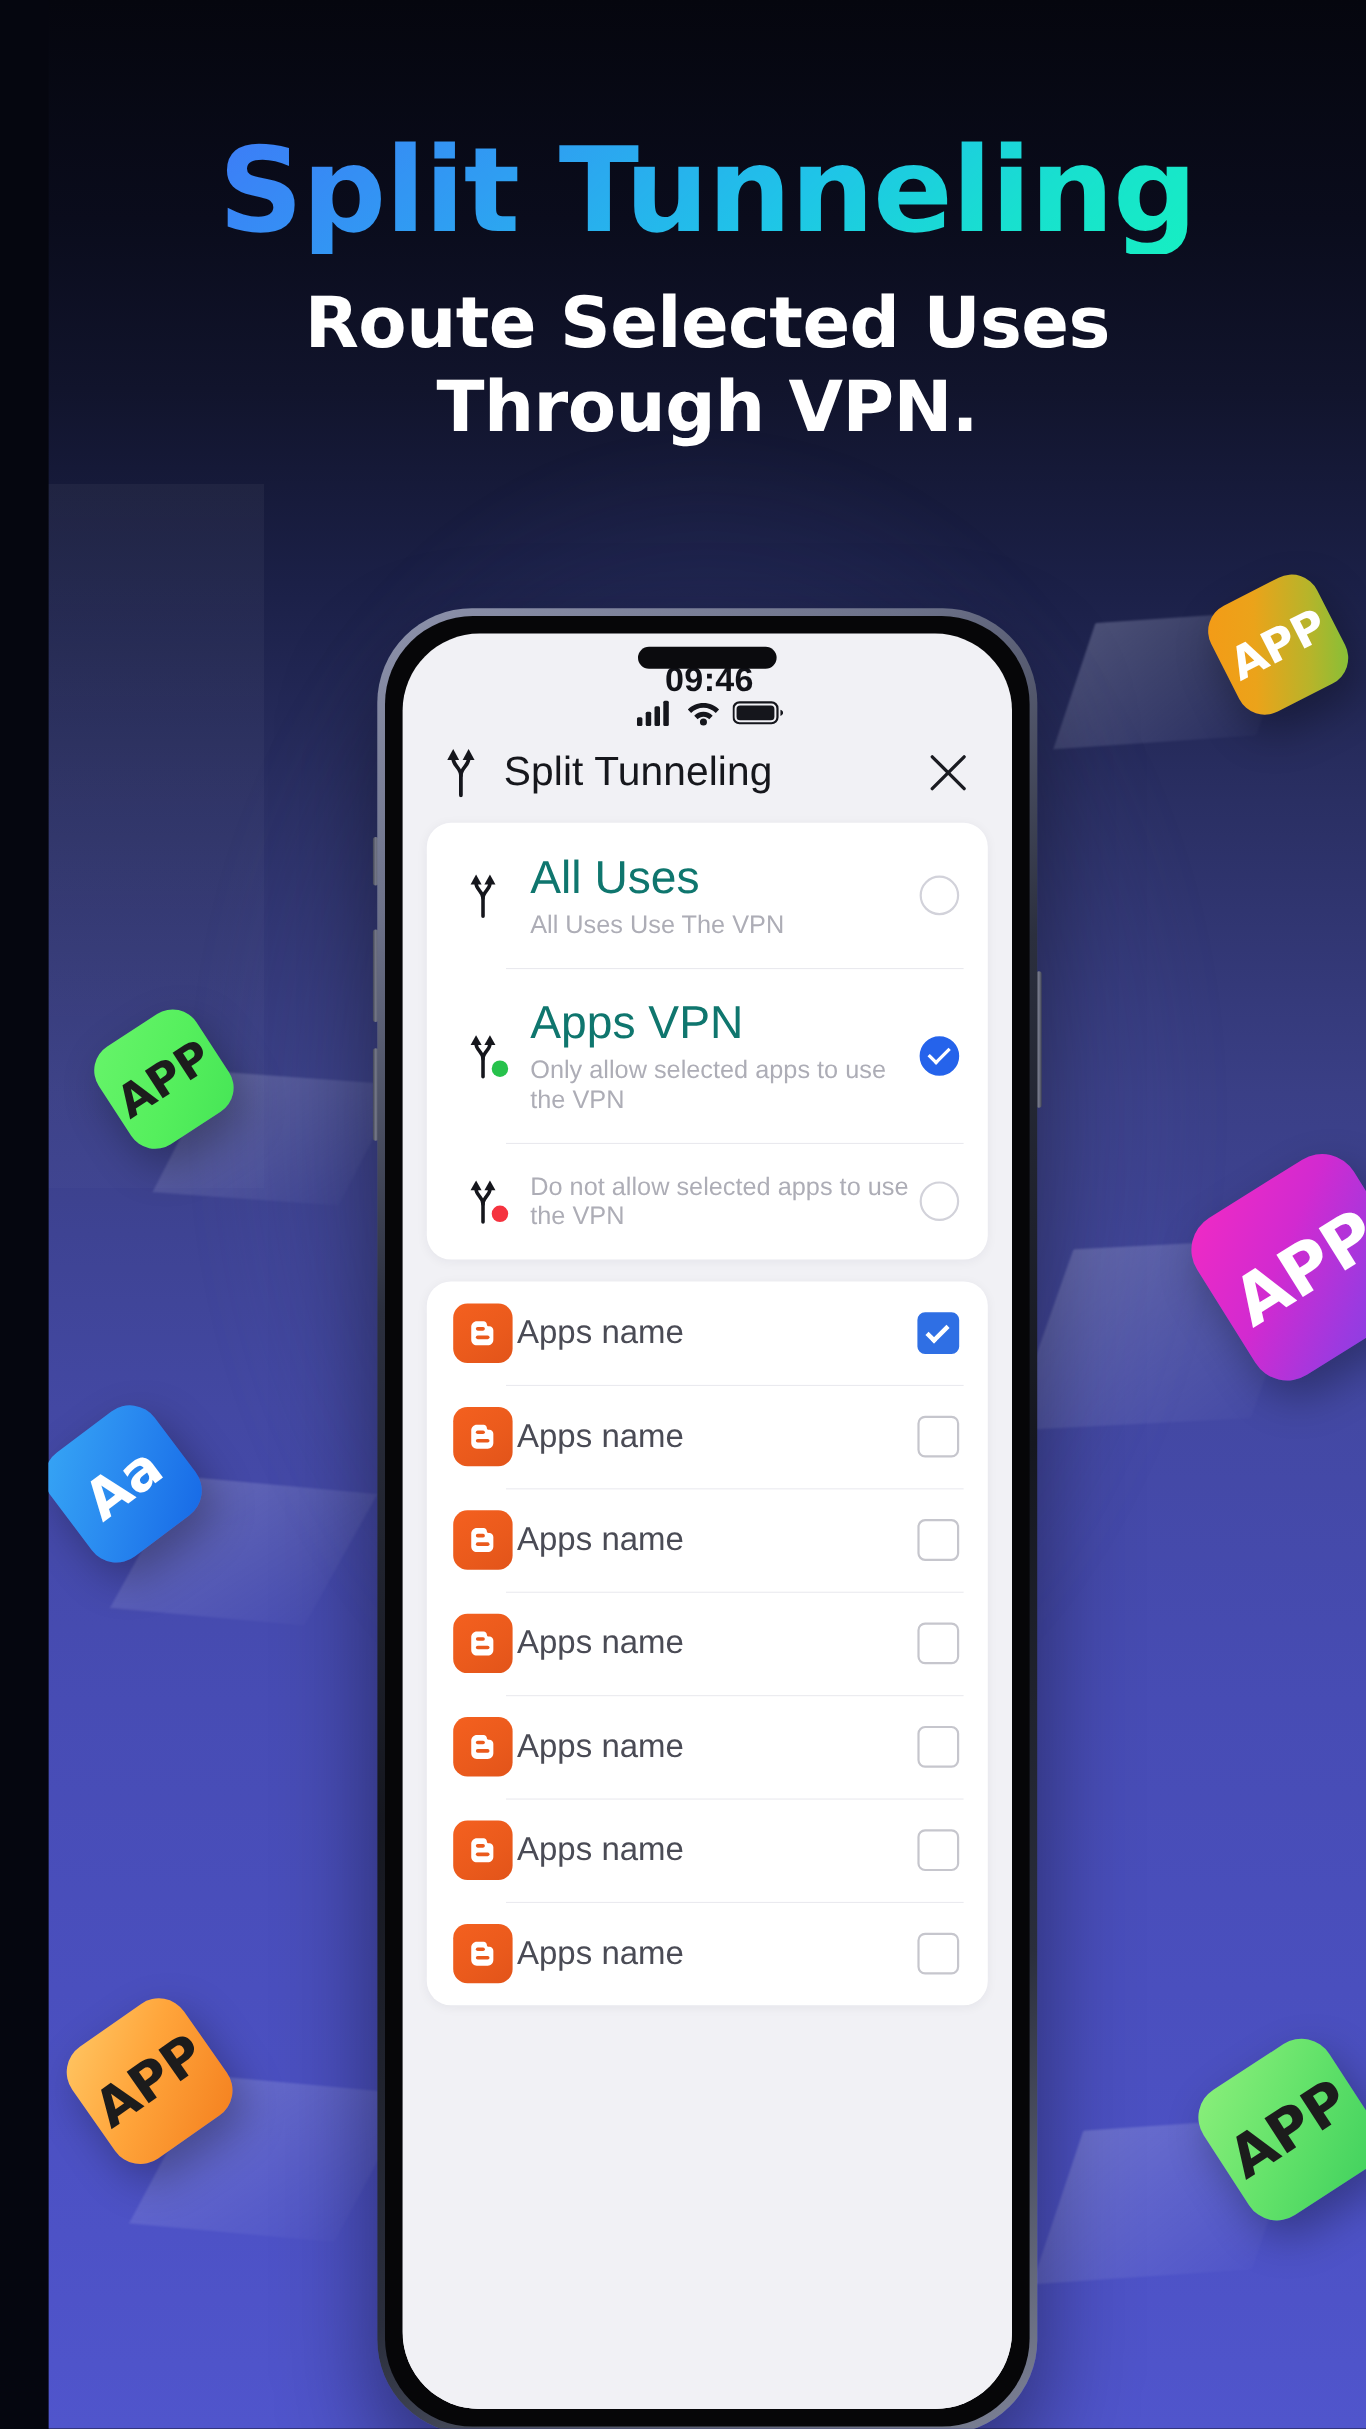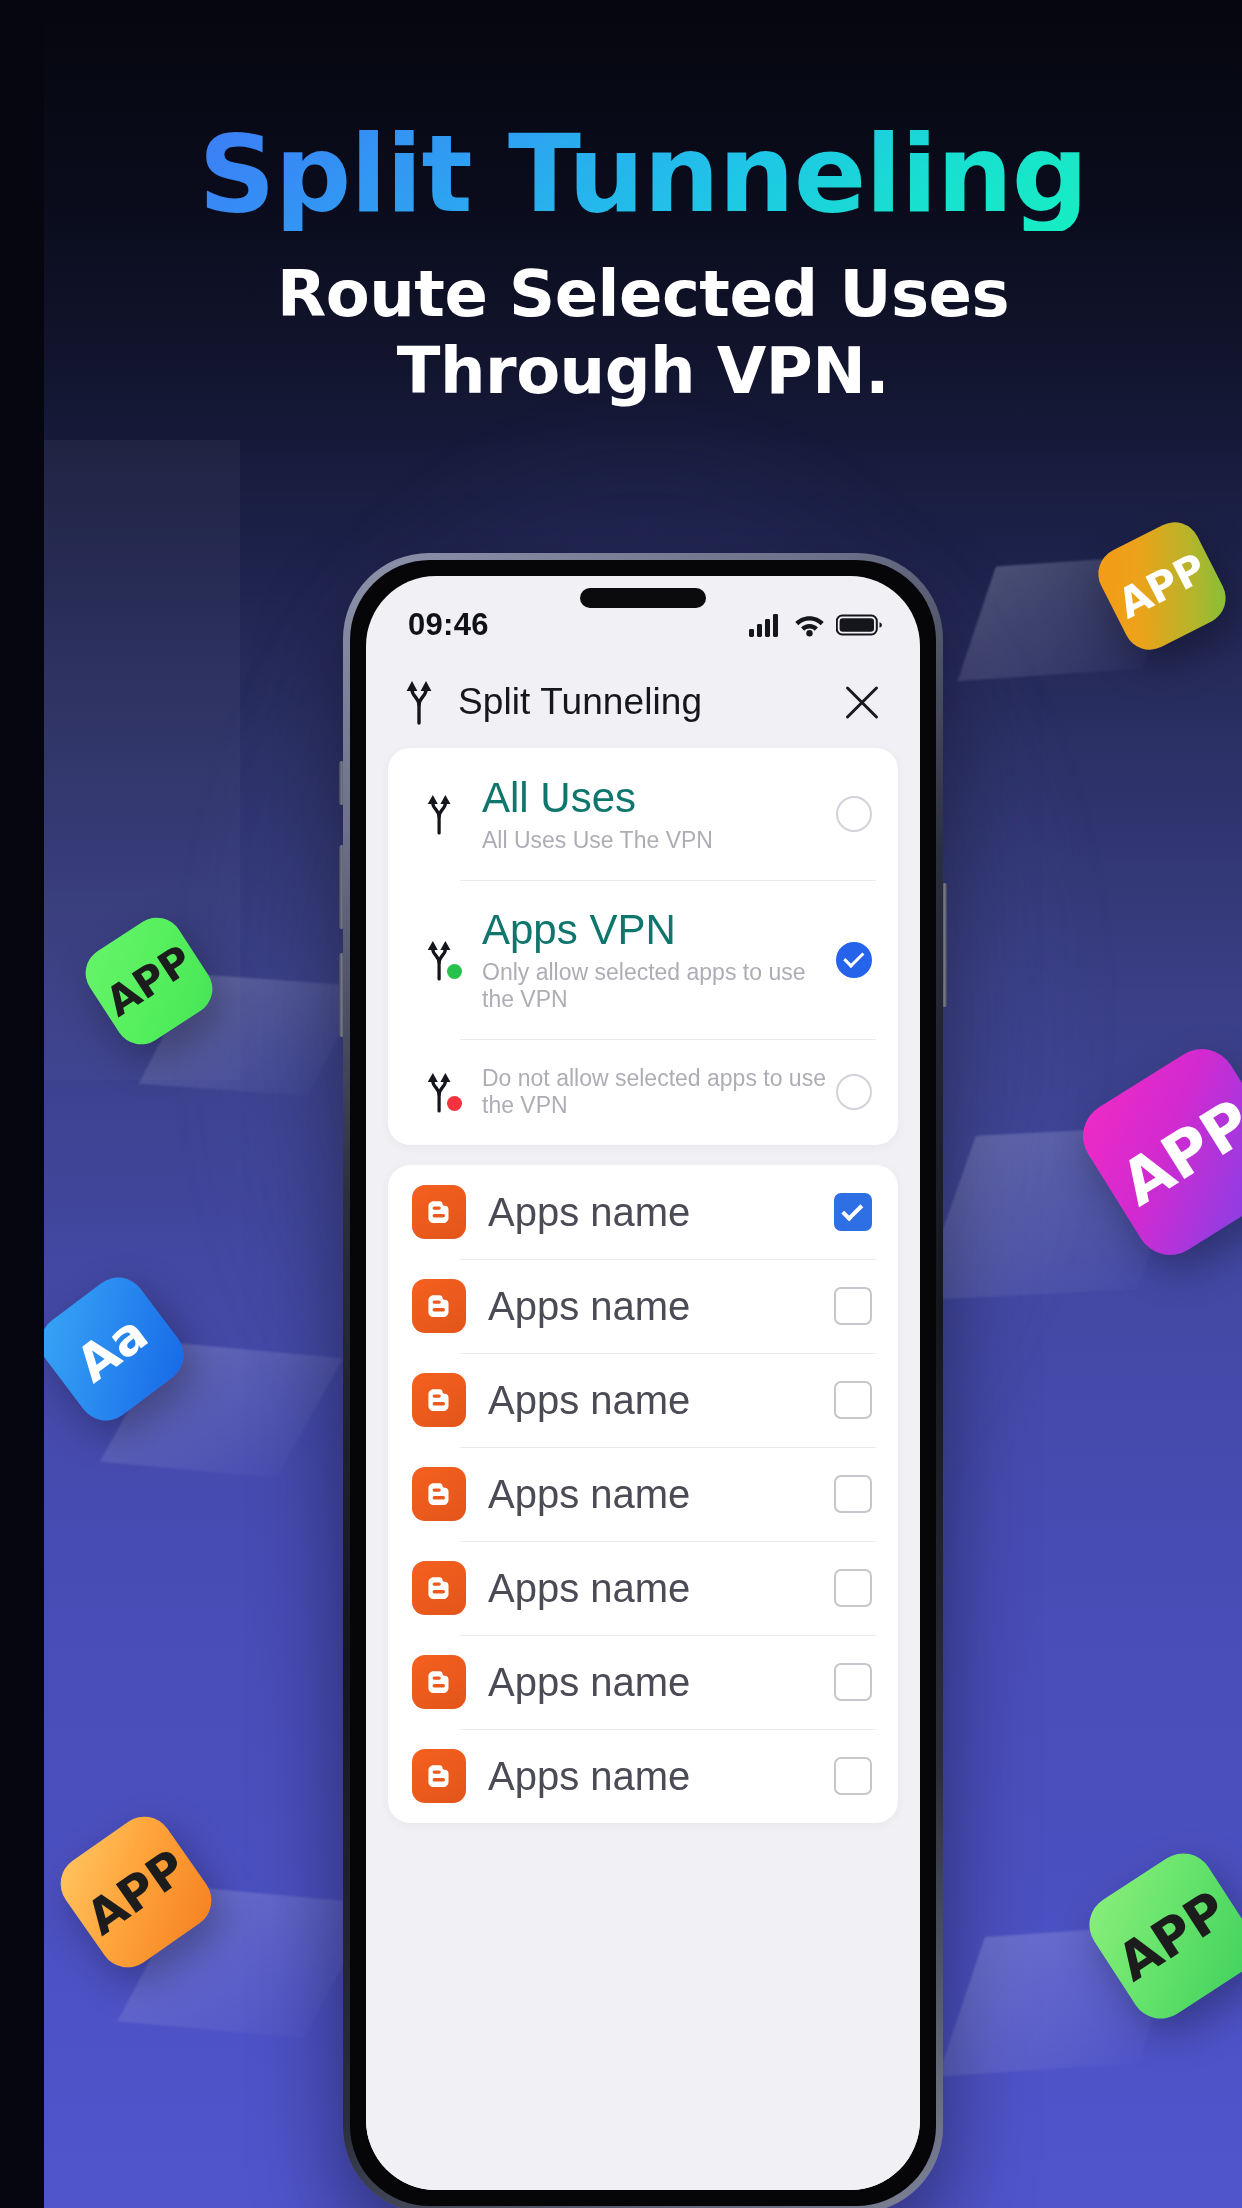--- a/index.html
+++ b/index.html
@@ -177,21 +177,21 @@
   }
   #sb-silent { left:-4px; top:208px; height:44px; }
   #sb-volup  { left:-4px; top:292px; height:84px; }
   #sb-voldn  { left:-4px; top:400px; height:84px; }
   #sb-power  { right:-4px; top:330px; height:124px;
     background:linear-gradient(270deg,#53586c,#9b9fb4 55%,#4c5164); }
 
   
   .status-bar {
     height:74px; display:flex; align-items:center; justify-content:space-between;
-    padding:24px 38px 0 42px; color:#111218;
+    padding:24px 38px 0 42px; color:#111218;flex-direction:column;
   }
   .status-time { font-size:31px; font-weight:600; letter-spacing:0.3px; }
   .status-icons { display:flex; align-items:center; gap:11px; }
 
   .app-header {
     display:flex; align-items:center; padding:28px 34px 22px 34px;
   }
   .app-header-left { display:flex; align-items:center; gap:18px; flex:1; }
   .app-title { font-size:37px; font-weight:500; color:#16171c; letter-spacing:0.1px; }
   .close-btn { width:48px; height:48px; position:relative; cursor:pointer; }
@@ -227,21 +227,21 @@
   .radio.on .tick { width:19px; height:11px; border-left:3.5px solid #fff; border-bottom:3.5px solid #fff;
     transform:rotate(-45deg) translate(1px,-2px); }
 
   .app-row { display:flex; align-items:center; padding:20px 26px 20px 24px; position:relative; }
   .app-sep { position:absolute; left:72px; right:22px; top:0; height:1px; background:#eaeaef; }
   .app-icon {
     width:54px; height:54px; border-radius:13px;
     background:linear-gradient(145deg,#f4601f 0%, #ea5a1c 60%, #e2541a 100%);
     display:flex; align-items:center; justify-content:center; flex:none;
   }
-  .app-name { flex:1; padding-left:22px; font-size:40px; color:#4a4b55; }
+  .app-name { flex:1; padding-left:4px; font-size:30px; color:#4a4b55; }
   .cbox { width:38px; height:38px; border-radius:7px; border:2.5px solid #c6c6cd; background:#fff; flex:none; }
   .cbox.on {
     background:#2f6fe4; border-color:#2f6fe4;
     display:flex; align-items:center; justify-content:center;
   }
   .cbox.on .tick { width:20px; height:11px; border-left:4px solid #fff; border-bottom:4px solid #fff;
     transform:rotate(-45deg) translate(1px,-2px); }
 
   
   .list-fade {

